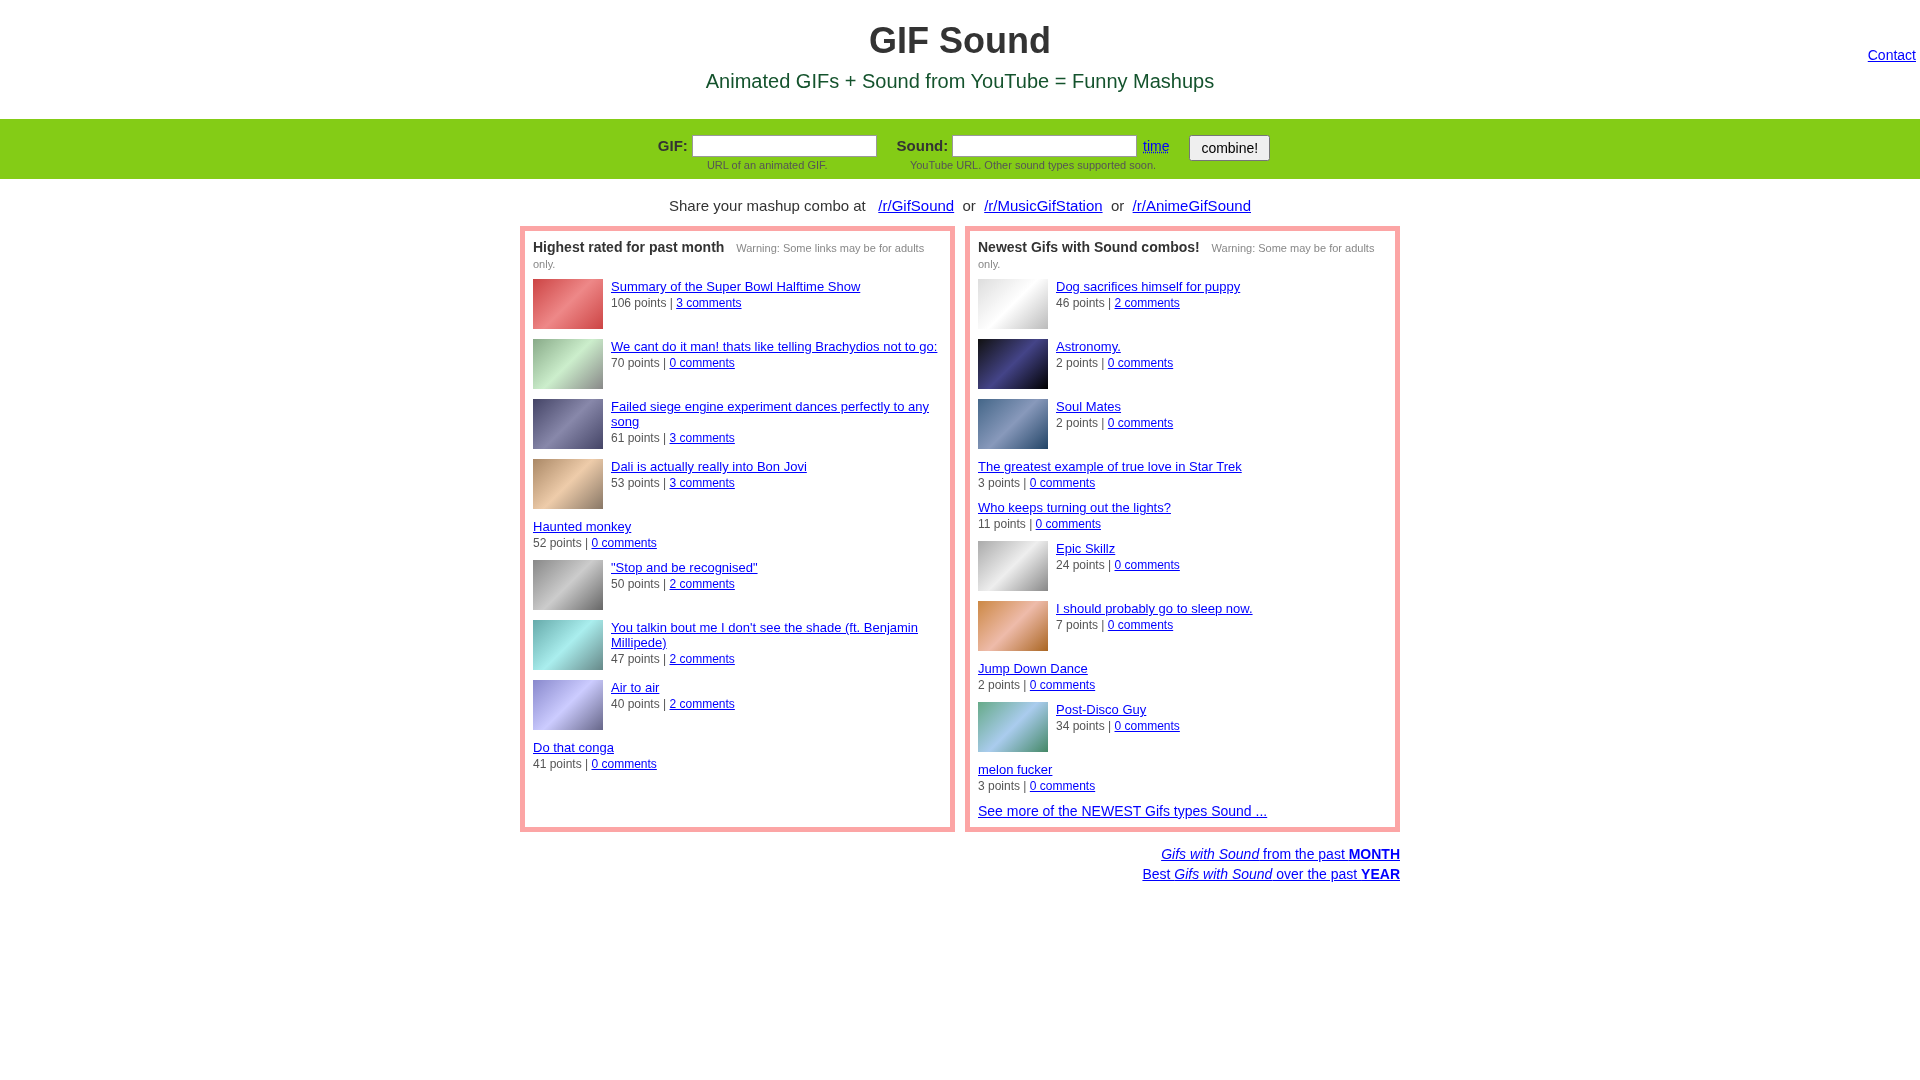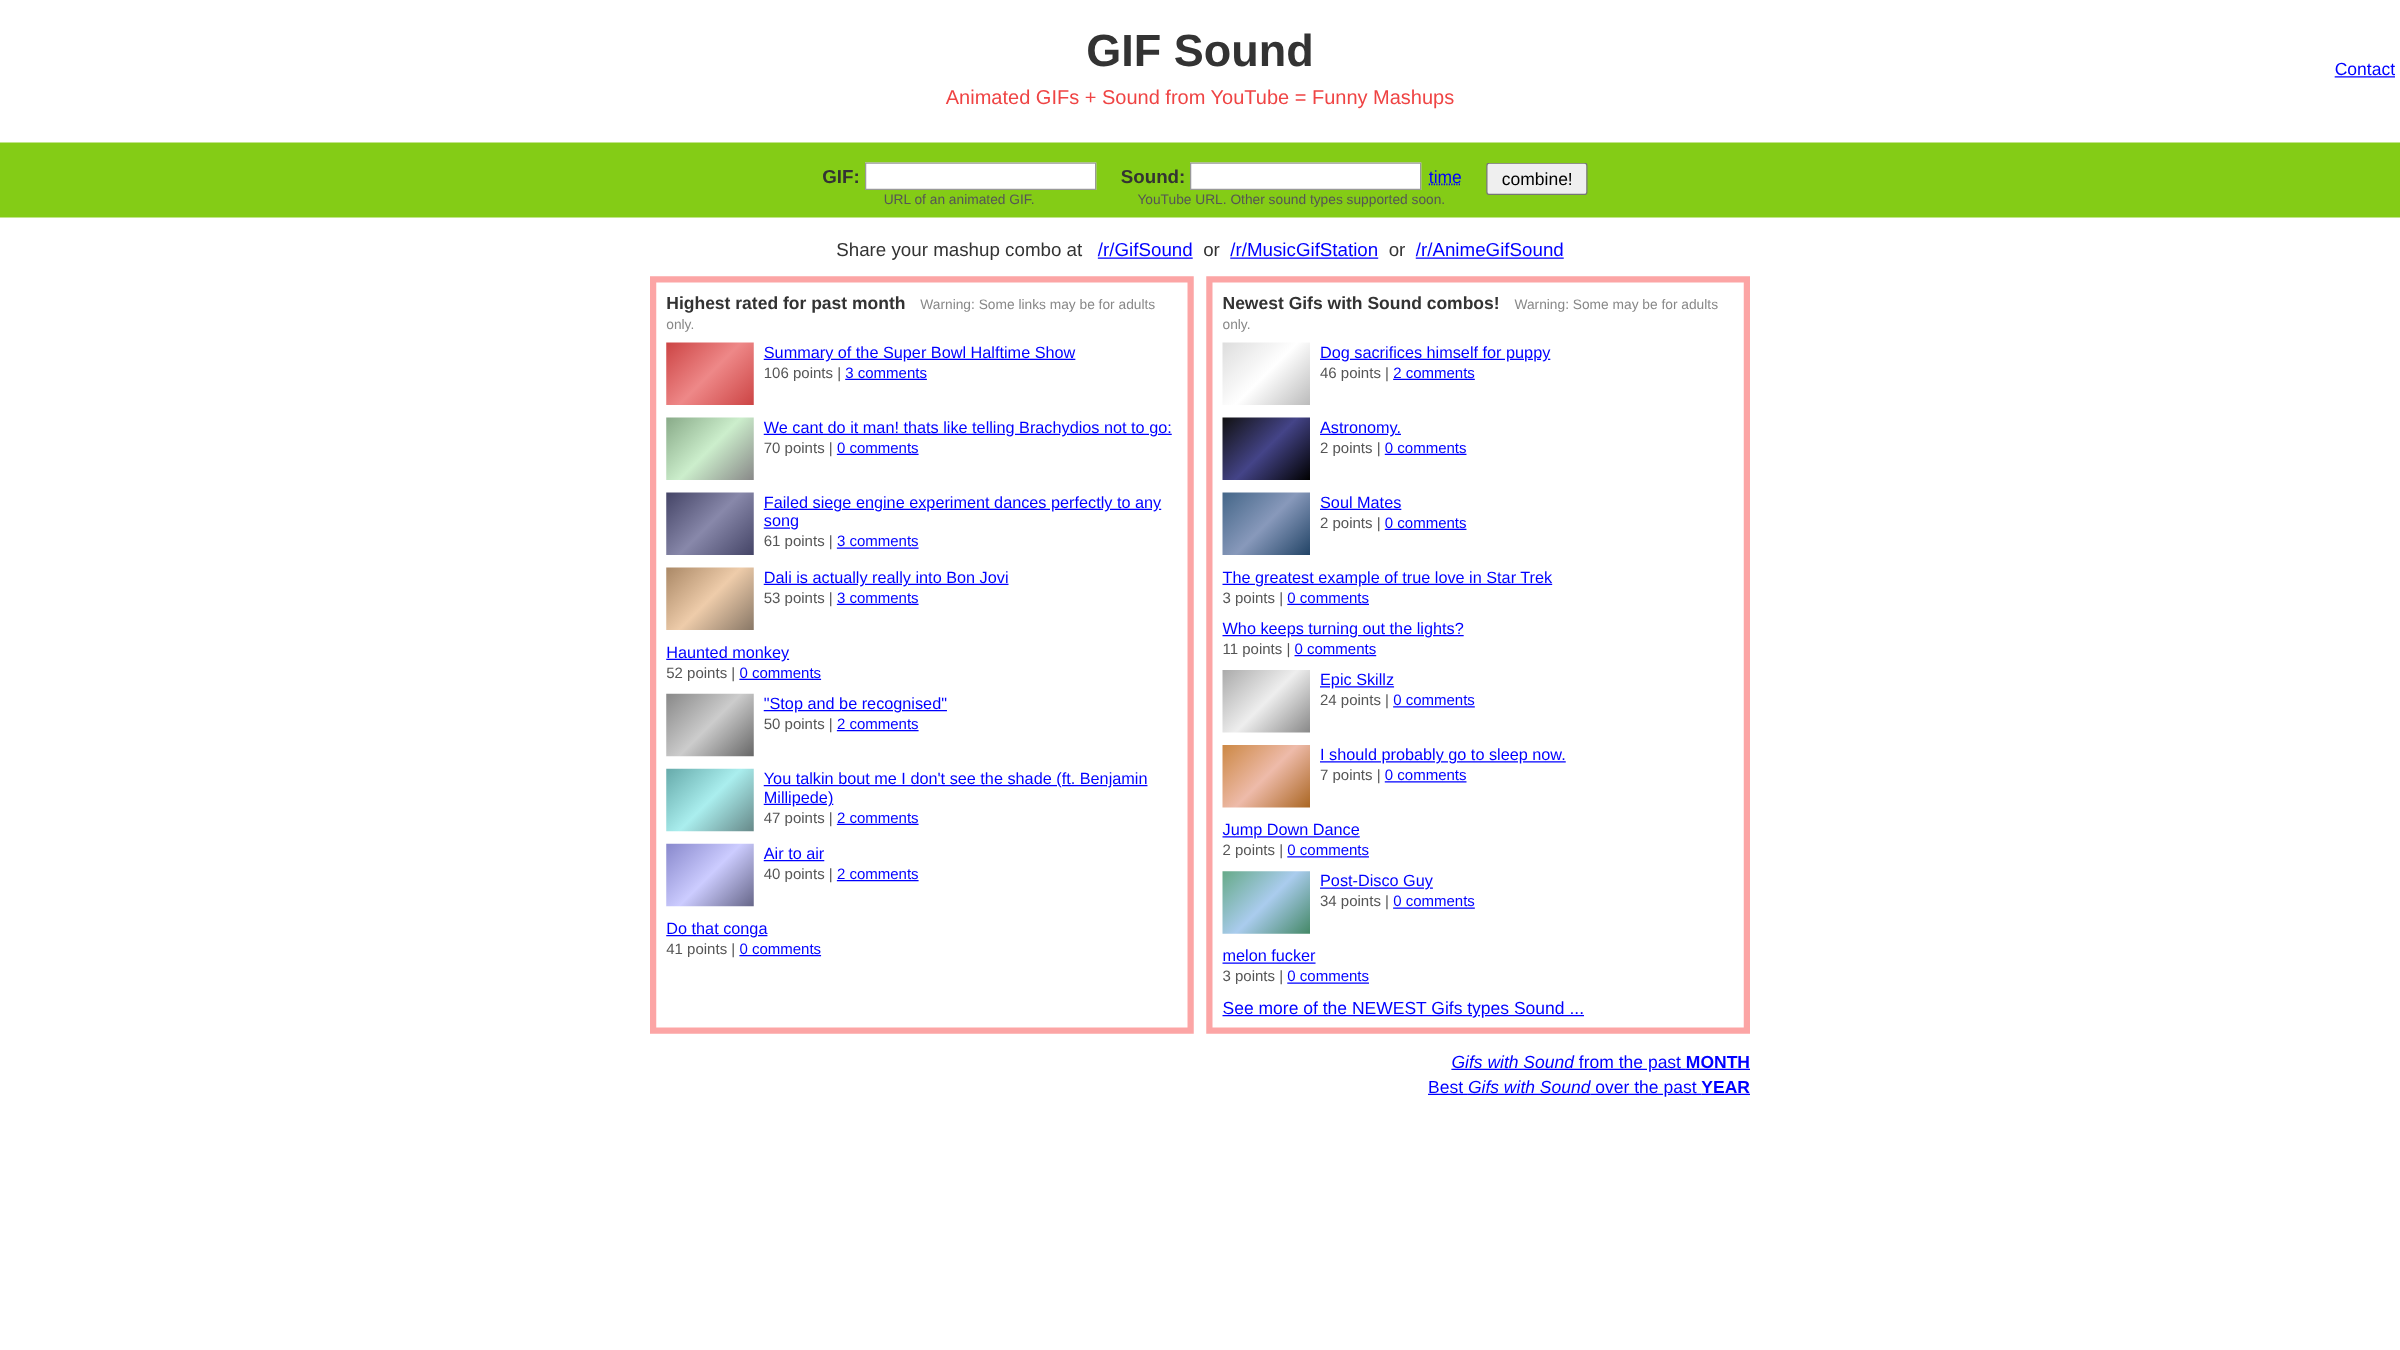--- a/index.html
+++ b/index.html
@@ -24,22 +24,22 @@
     #header {
       text-align: center;
       padding: 20px 0 10px 0;
     }
     #site-title {
       font-size: 36px;
       font-weight: bold;
       color: #333;
     }
     #tagline {
-      font-size: 16px;
-      color: #ef4444;
+      font-size: 20px;
+      color: #14532d;
       margin-top: 8px;
       text-align: center;
     }
 
     #combine-bar {
       background: #84cc16;
       padding: 16px 0 8px 0;
       text-align: center;
       margin: 16px 0 0 0;
     }

